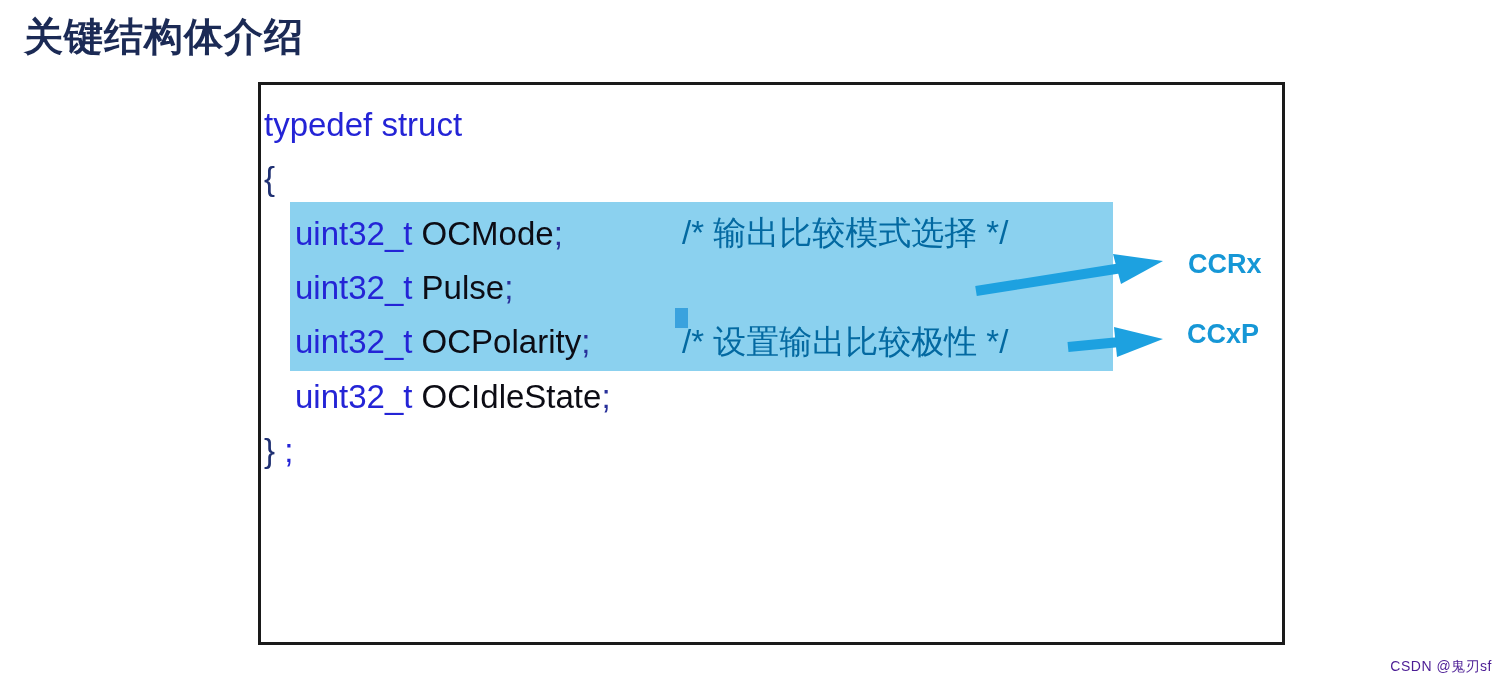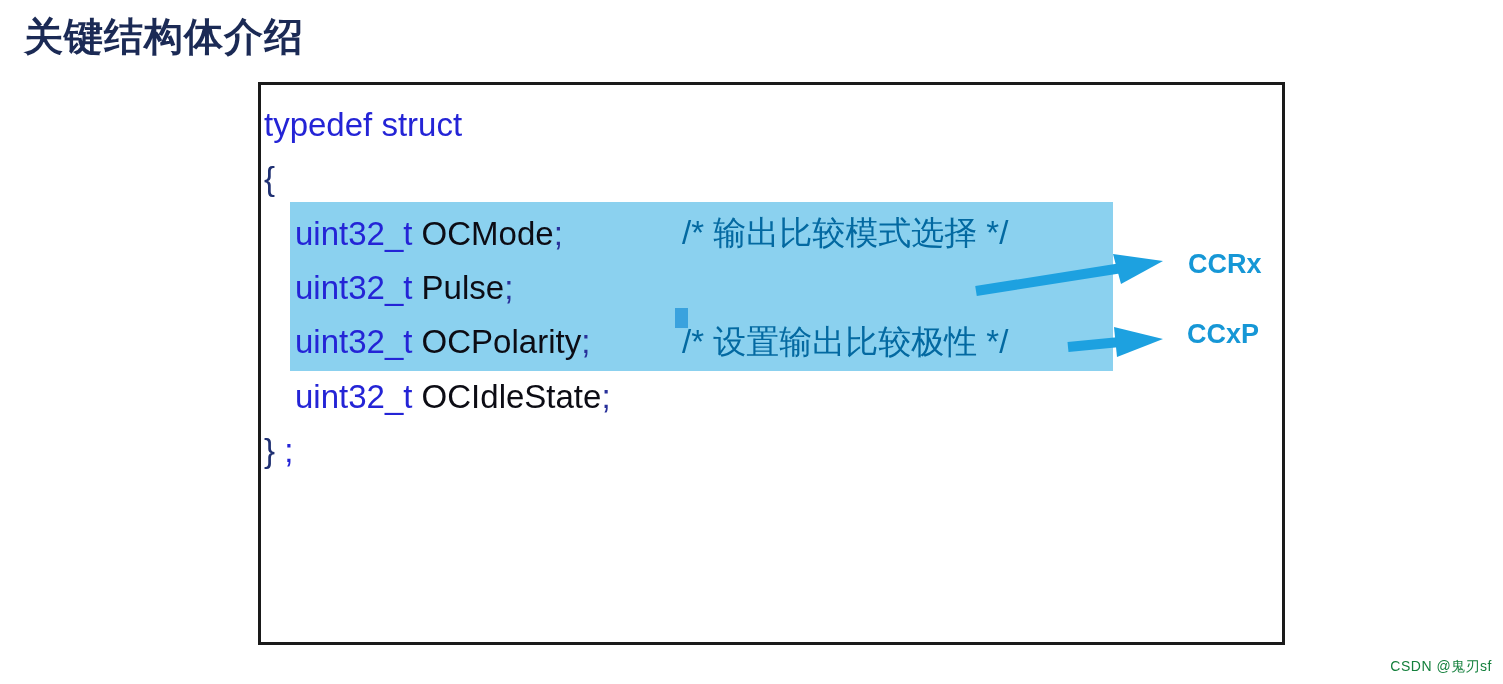--- a/index.html
+++ b/index.html
@@ -43,21 +43,21 @@
   .arrow-layer { position:absolute; left:0; top:0; width:1503px; height:684px;
                  pointer-events:none; z-index:3; }
   .side-label {
     position:absolute; font-size:27px; font-weight:700; color:#1697d6; z-index:3;
   }
   .label-ccrx { left:1188px; top:249px; }
   .label-ccxp { left:1187px; top:319px; }
 
   .watermark {
     position:absolute; right:11px; bottom:8px;
-    font-size:14px; color:#15803d; letter-spacing:0.5px;
+    font-size:14px; color:#4c1d95; letter-spacing:0.5px;
   }
 </style>
 </head>
 <body>
 
 <div class="page">
 
   <div class="page-title">关键结构体介绍</div>
 
   <div class="code-box">

